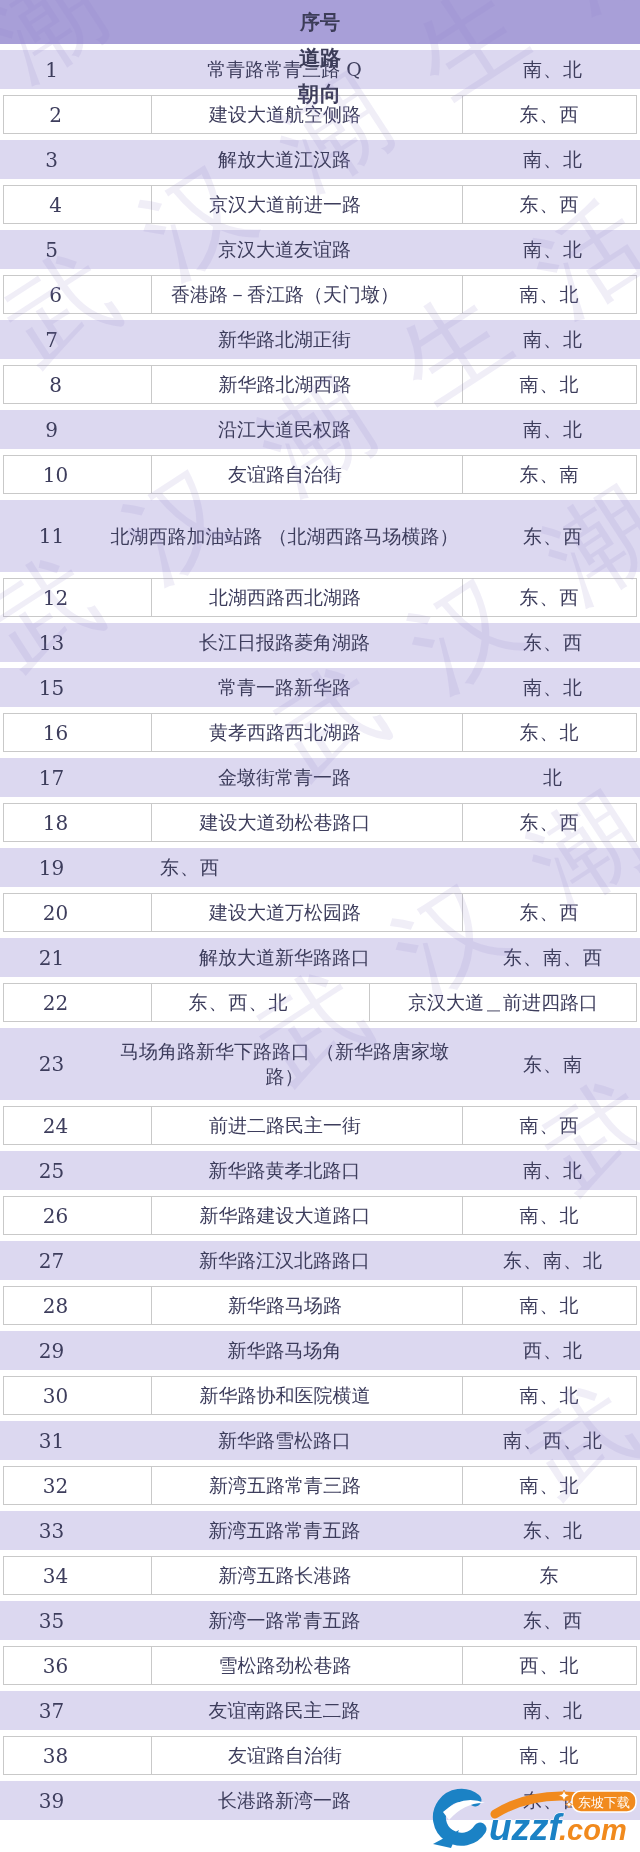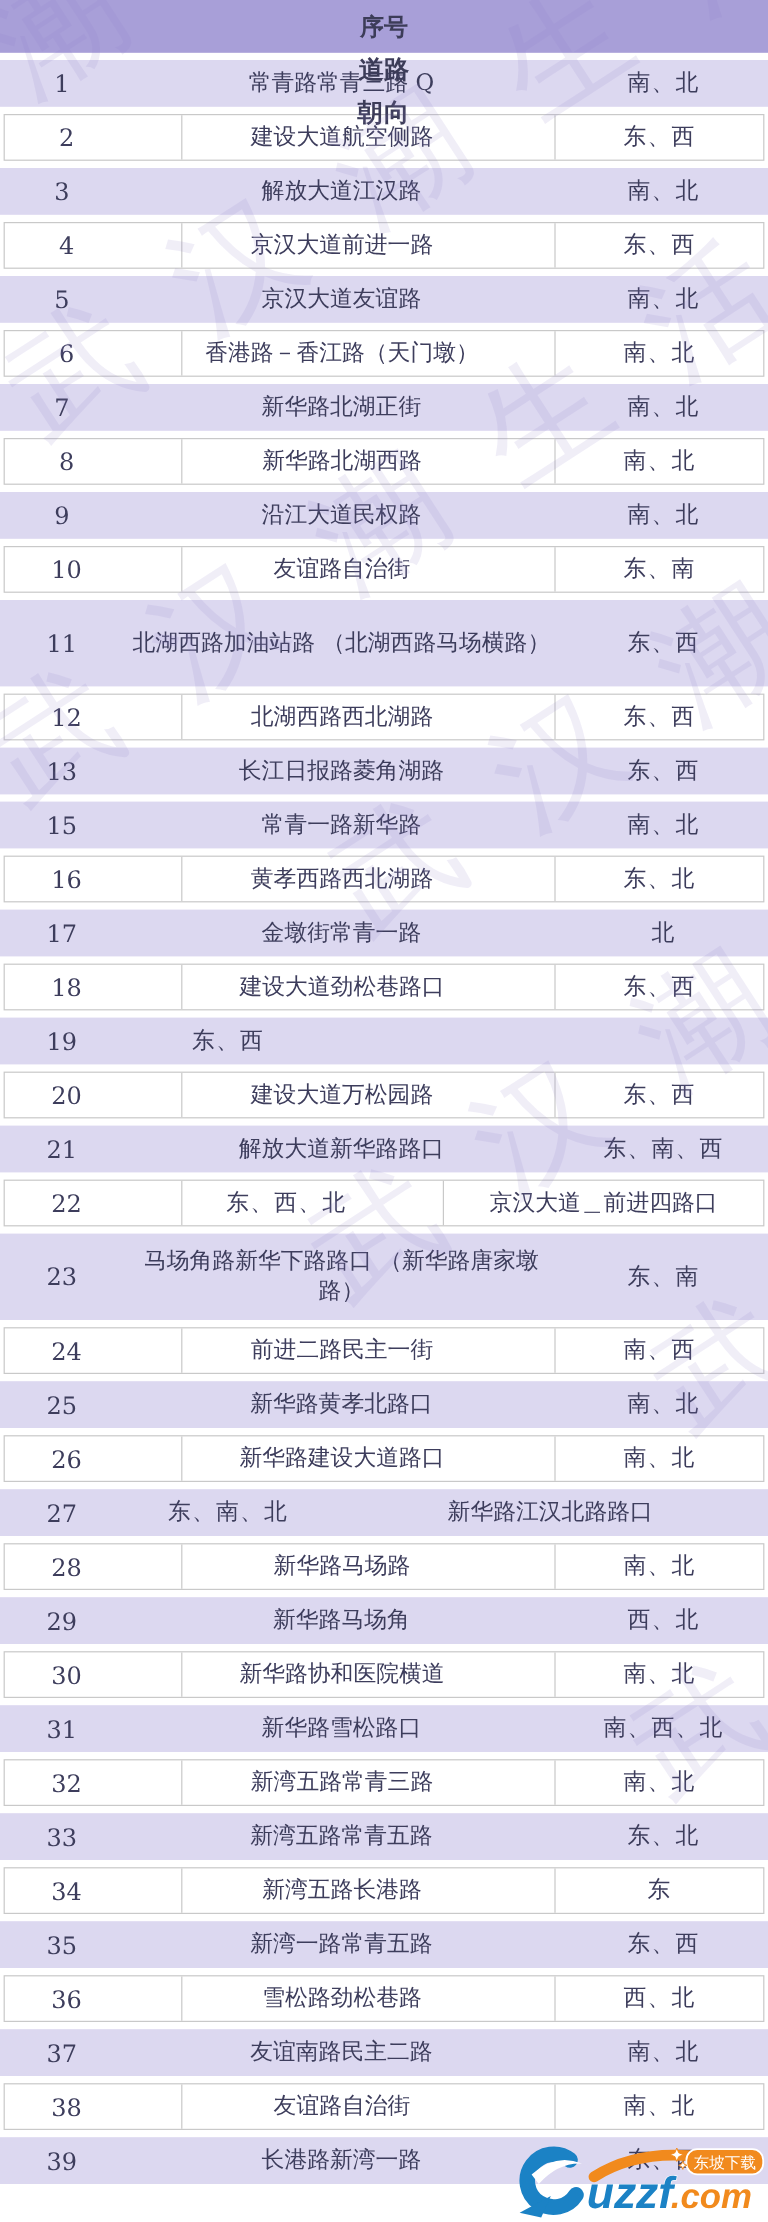--- a/index.html
+++ b/index.html
@@ -179,22 +179,22 @@
         <div class="cell c-road">新华路黄孝北路口</div>
         <div class="cell c-dir">南、北</div>
       </div>
       <div class="row white">
         <div class="cell c-no">26</div>
         <div class="cell c-road">新华路建设大道路口</div>
         <div class="cell c-dir">南、北</div>
       </div>
       <div class="row purple">
         <div class="cell c-no">27</div>
+        <div class="cell c-road">新华路江汉北路路口</div>
         <div class="cell c-dir">东、南、北</div>
-        <div class="cell c-road">新华路江汉北路路口</div>
       </div>
       <div class="row white">
         <div class="cell c-no">28</div>
         <div class="cell c-road">新华路马场路</div>
         <div class="cell c-dir">南、北</div>
       </div>
       <div class="row purple">
         <div class="cell c-no">29</div>
         <div class="cell c-road">新华路马场角</div>
         <div class="cell c-dir">西、北</div>

